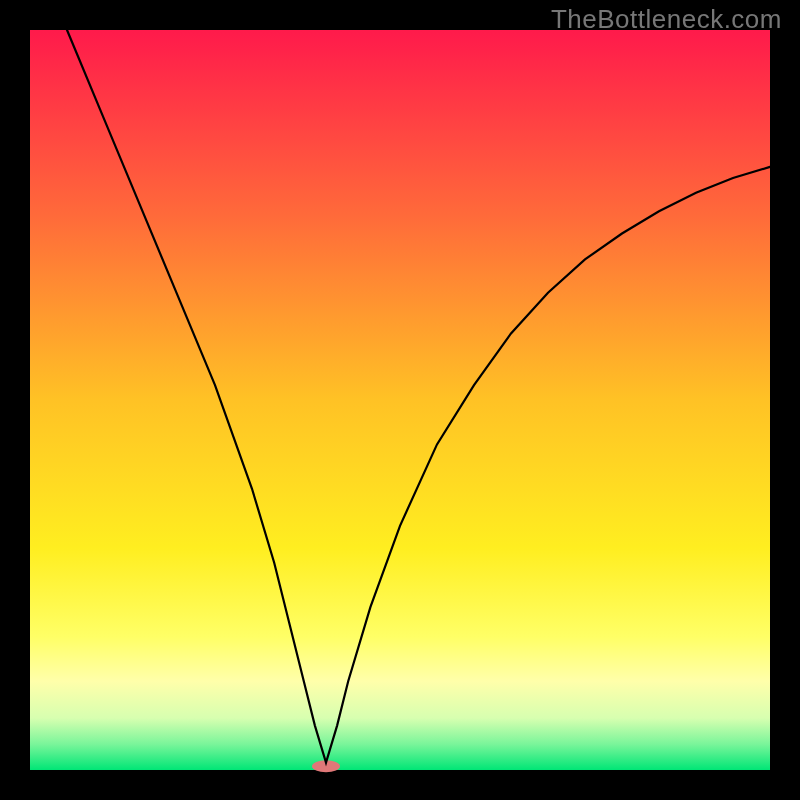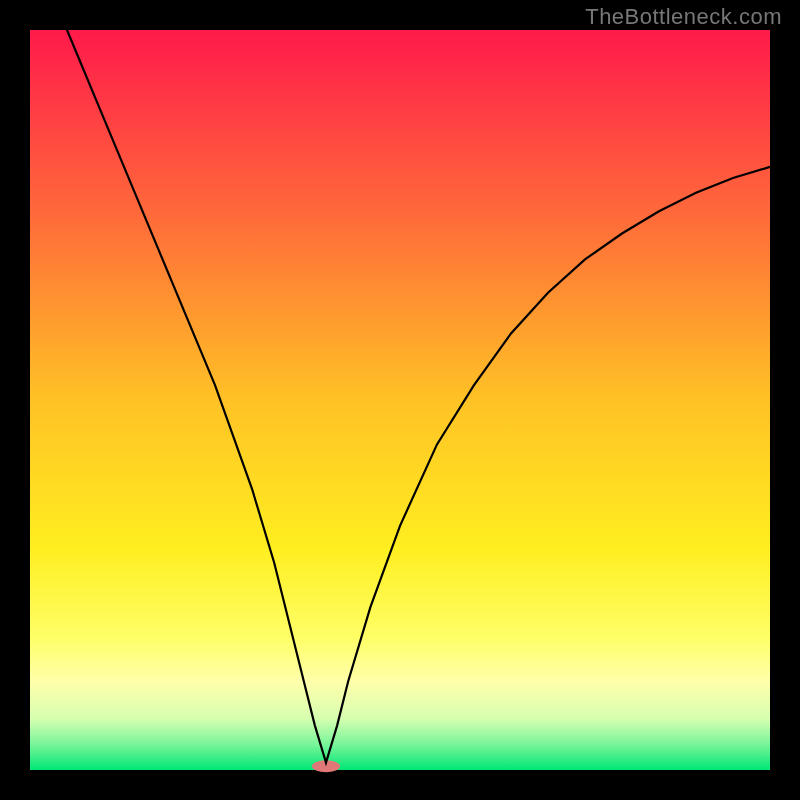--- a/index.html
+++ b/index.html
@@ -16,21 +16,21 @@
     top: 0;
     width: 800px;
     height: 800px;
     background: #000;
   }
   .watermark {
     position: absolute;
     top: 4px;
     right: 18px;
     font-family: Arial, Helvetica, sans-serif;
-    font-size: 22px;
+    font-size: 26px;
     color: #777;
     letter-spacing: 0.5px;
   }
   svg {
     position: absolute;
     left: 0;
     top: 0;
   }
 </style>
 </head>

